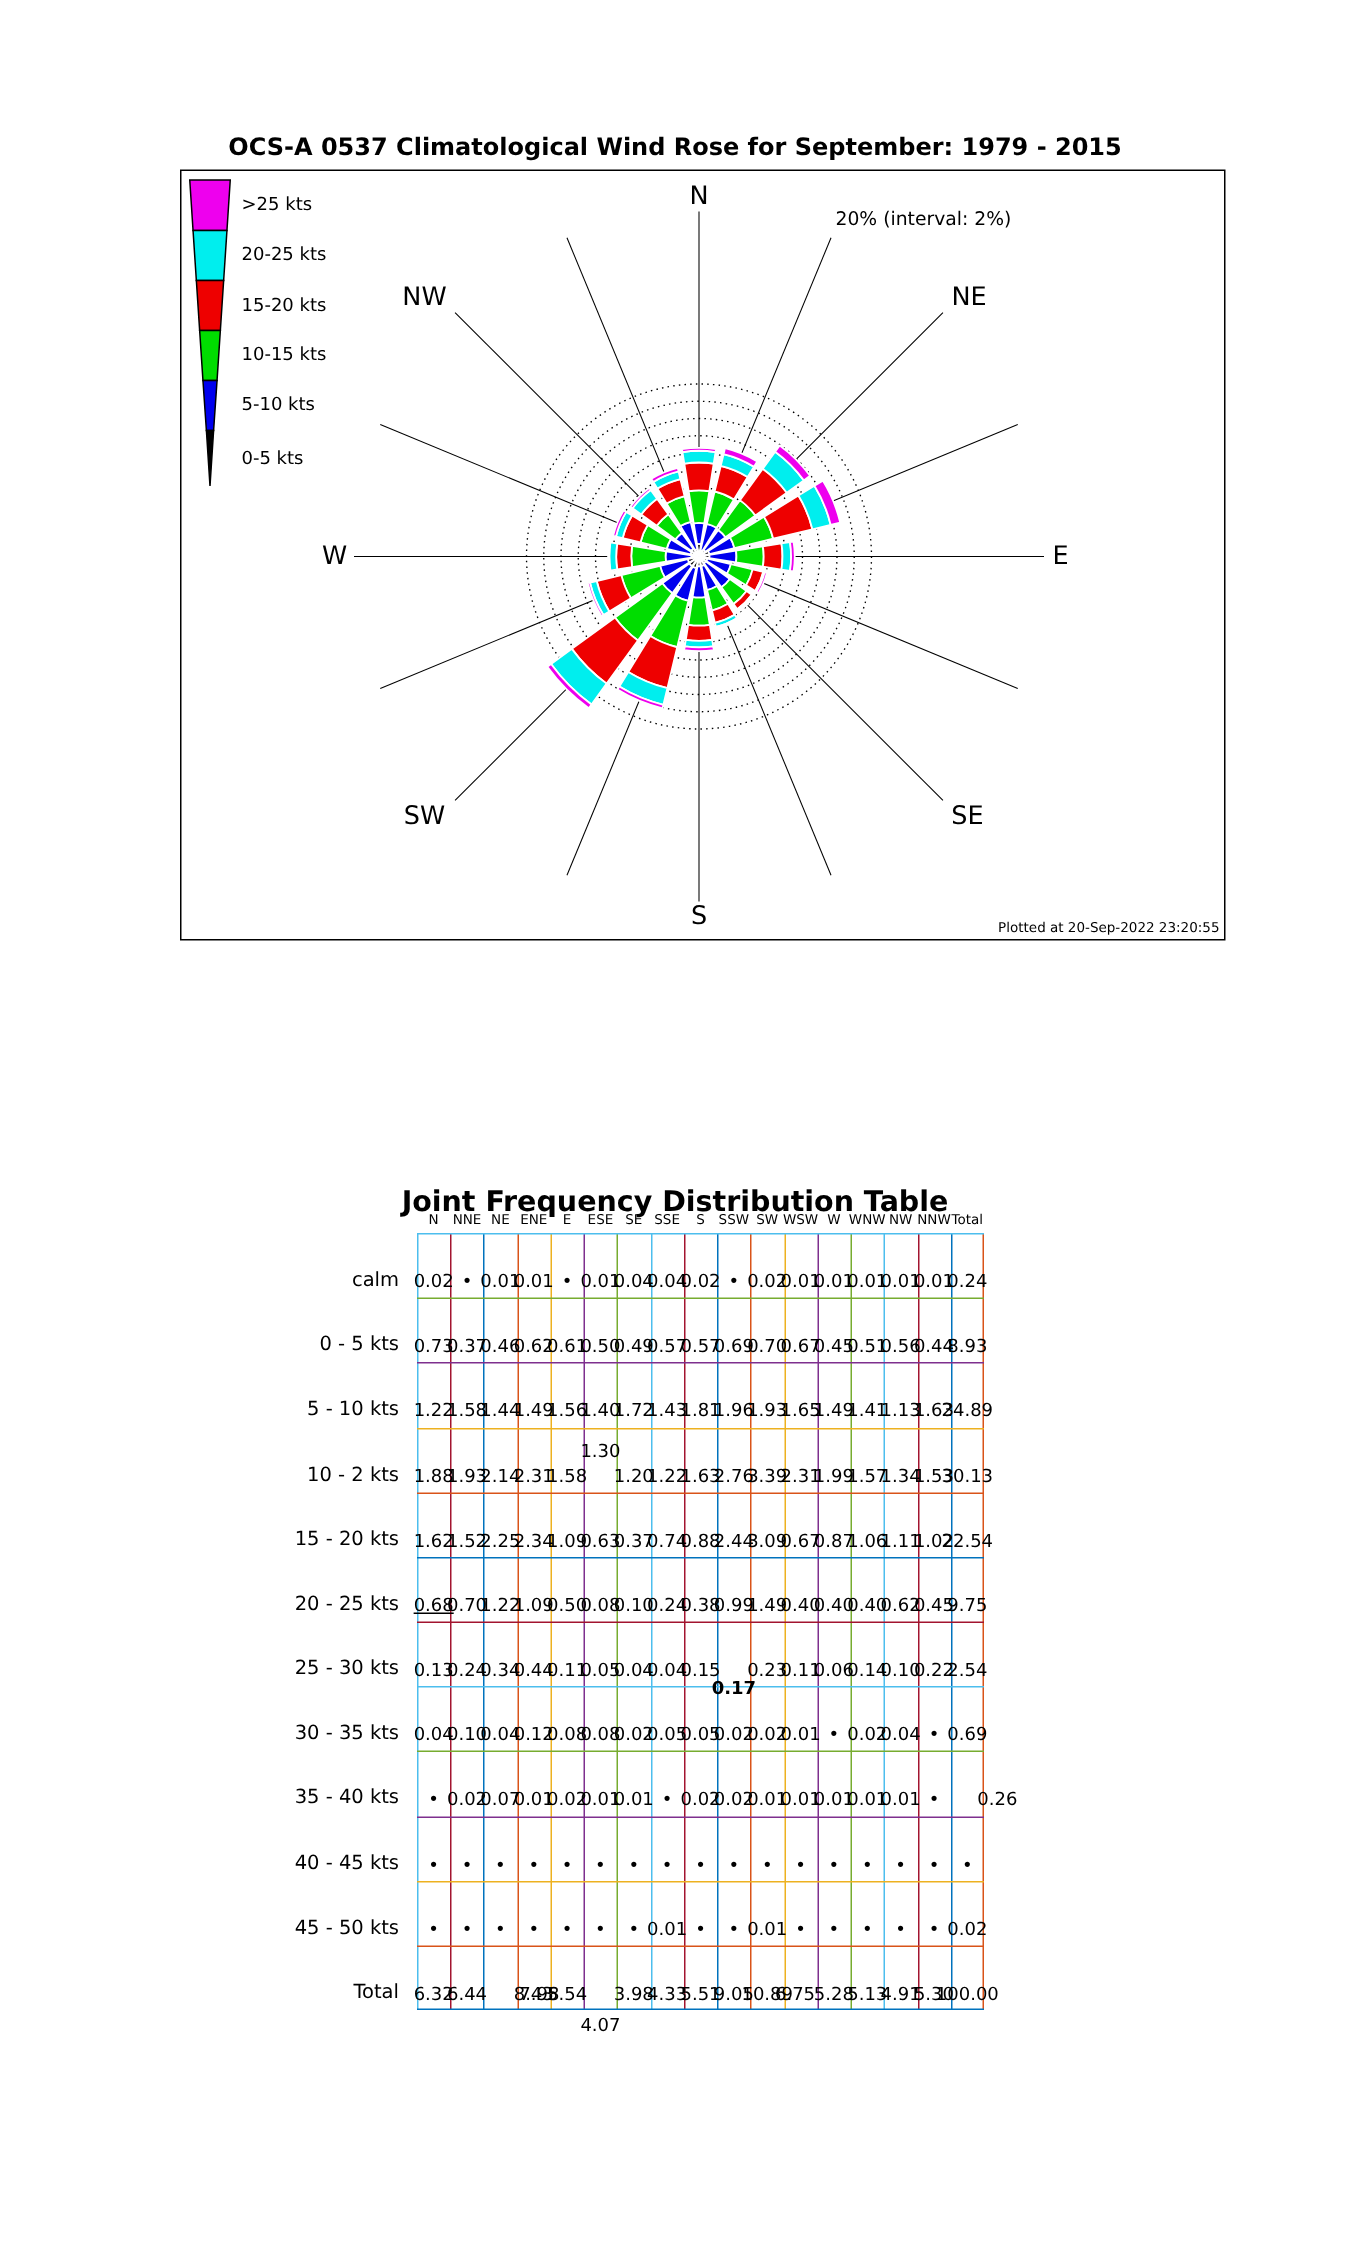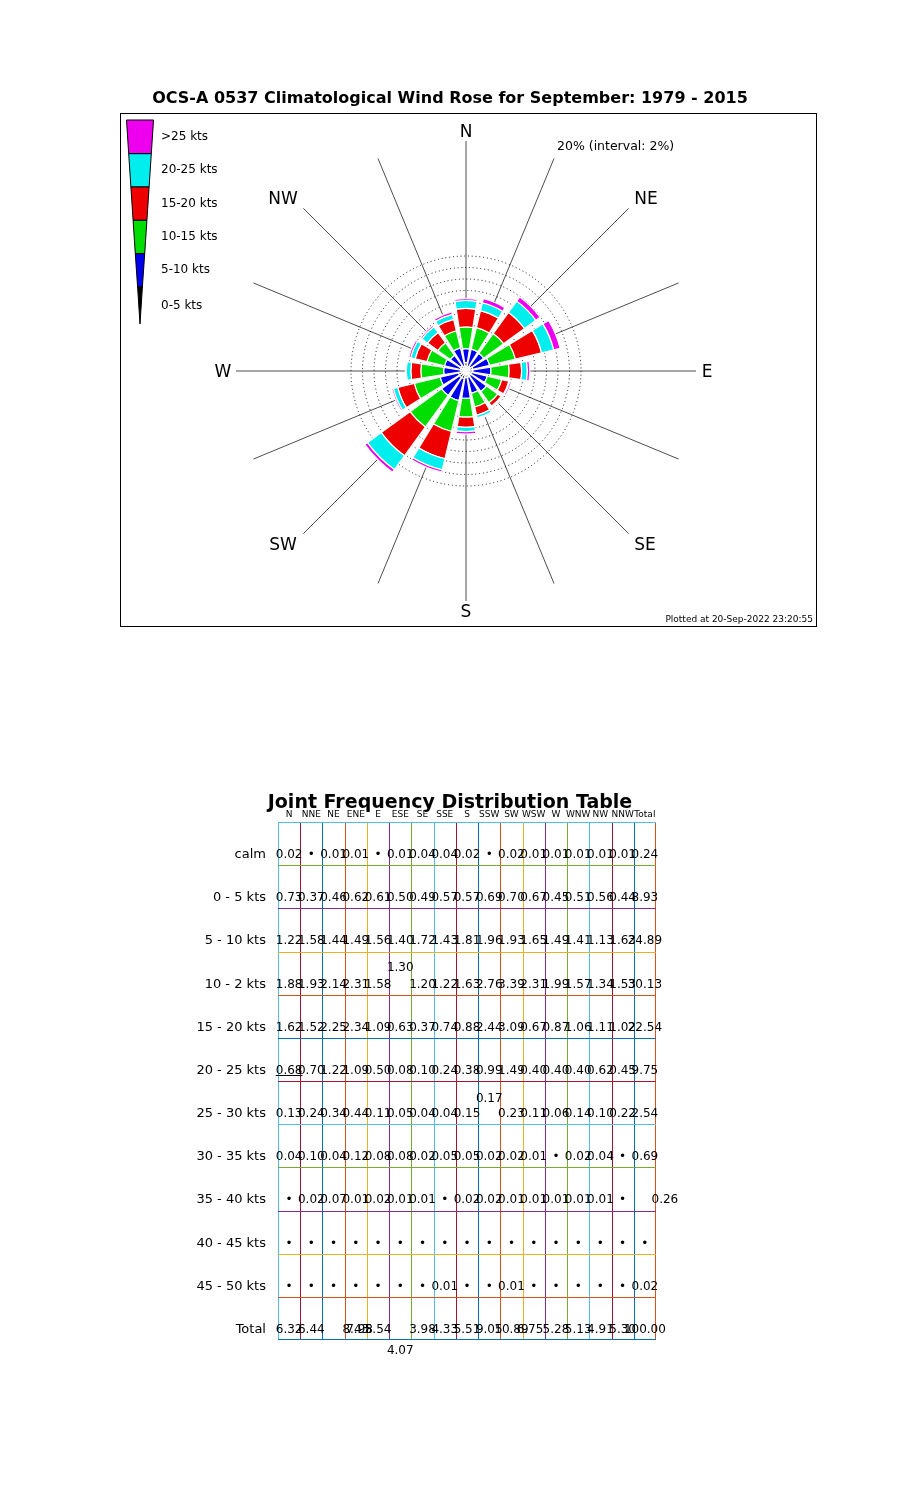--- a/index.html
+++ b/index.html
@@ -346,21 +346,21 @@
     <span class="cellv" style="left: 366.88px; top: 240.83px;">9.75</span>
     <span class="cellv" style="left: 11.12px; top: 284px;">0.13</span>
     <span class="cellv" style="left: 33.35px; top: 284px;">0.24</span>
     <span class="cellv" style="left: 55.59px; top: 284px;">0.34</span>
     <span class="cellv" style="left: 77.82px; top: 284px;">0.44</span>
     <span class="cellv" style="left: 100.06px; top: 284px;">0.11</span>
     <span class="cellv" style="left: 122.29px; top: 284px;">0.05</span>
     <span class="cellv" style="left: 144.53px; top: 284px;">0.04</span>
     <span class="cellv" style="left: 166.76px; top: 284px;">0.04</span>
     <span class="cellv" style="left: 189px; top: 284px;">0.15</span>
-    <span class="cellv" style="left: 211.24px; top: 269px;">0.17</span>
+    <span class="cellv" style="left: 211.24px; top: 296px; font-weight: bold;">0.17</span>
     <span class="cellv" style="left: 233.47px; top: 284px;">0.23</span>
     <span class="cellv" style="left: 255.71px; top: 284px;">0.11</span>
     <span class="cellv" style="left: 277.94px; top: 284px;">0.06</span>
     <span class="cellv" style="left: 300.18px; top: 284px;">0.14</span>
     <span class="cellv" style="left: 322.41px; top: 284px;">0.10</span>
     <span class="cellv" style="left: 344.65px; top: 284px;">0.22</span>
     <span class="cellv" style="left: 366.88px; top: 284px;">2.54</span>
     <span class="cellv" style="left: 11.12px; top: 327.17px;">0.04</span>
     <span class="cellv" style="left: 33.35px; top: 327.17px;">0.10</span>
     <span class="cellv" style="left: 55.59px; top: 327.17px;">0.04</span>

